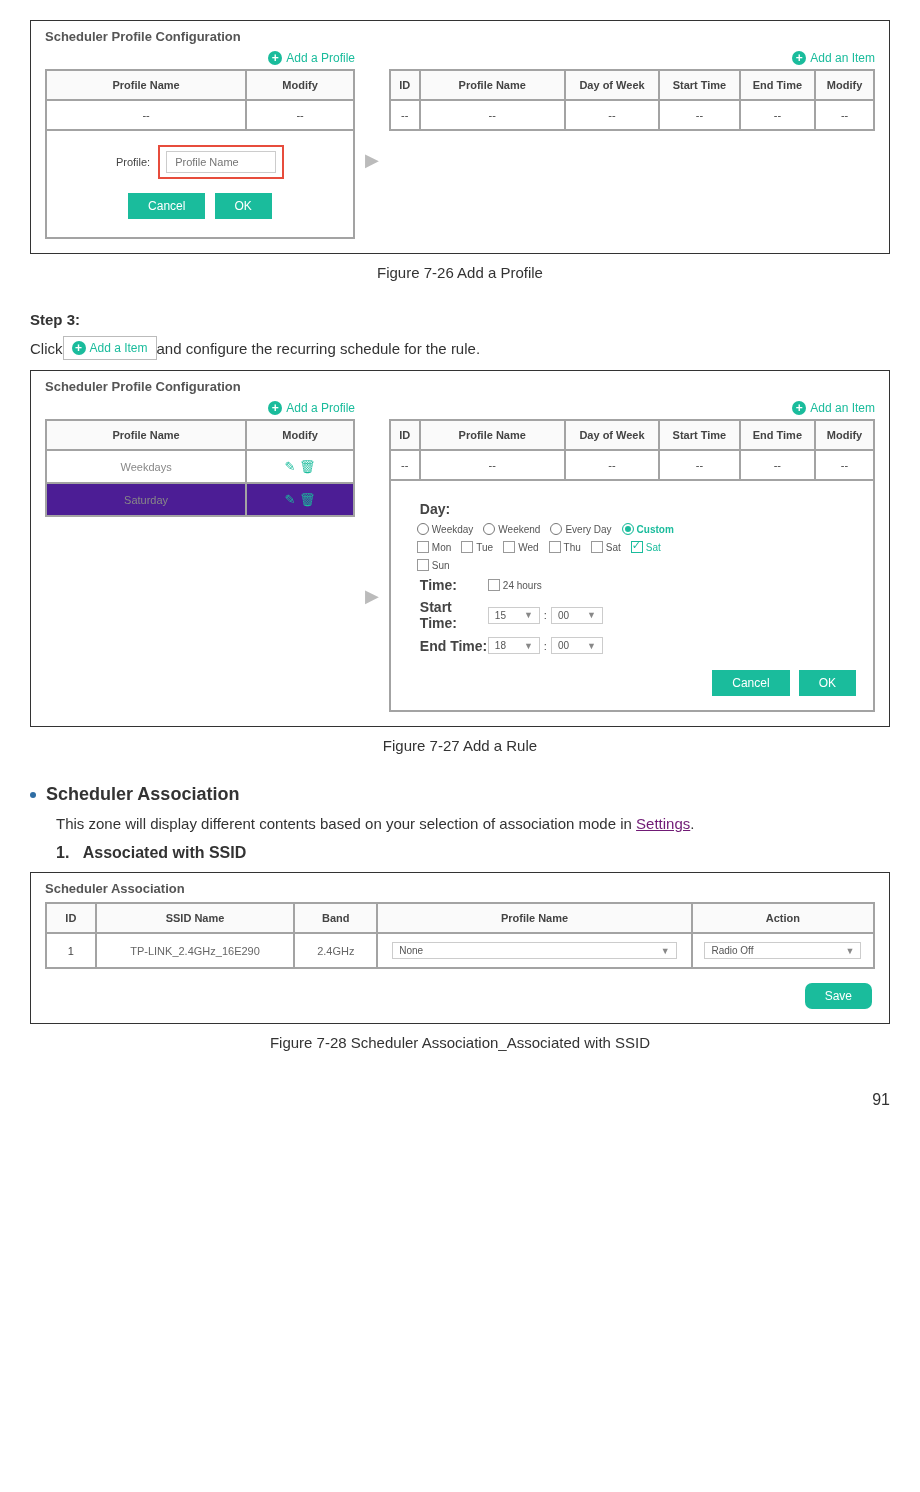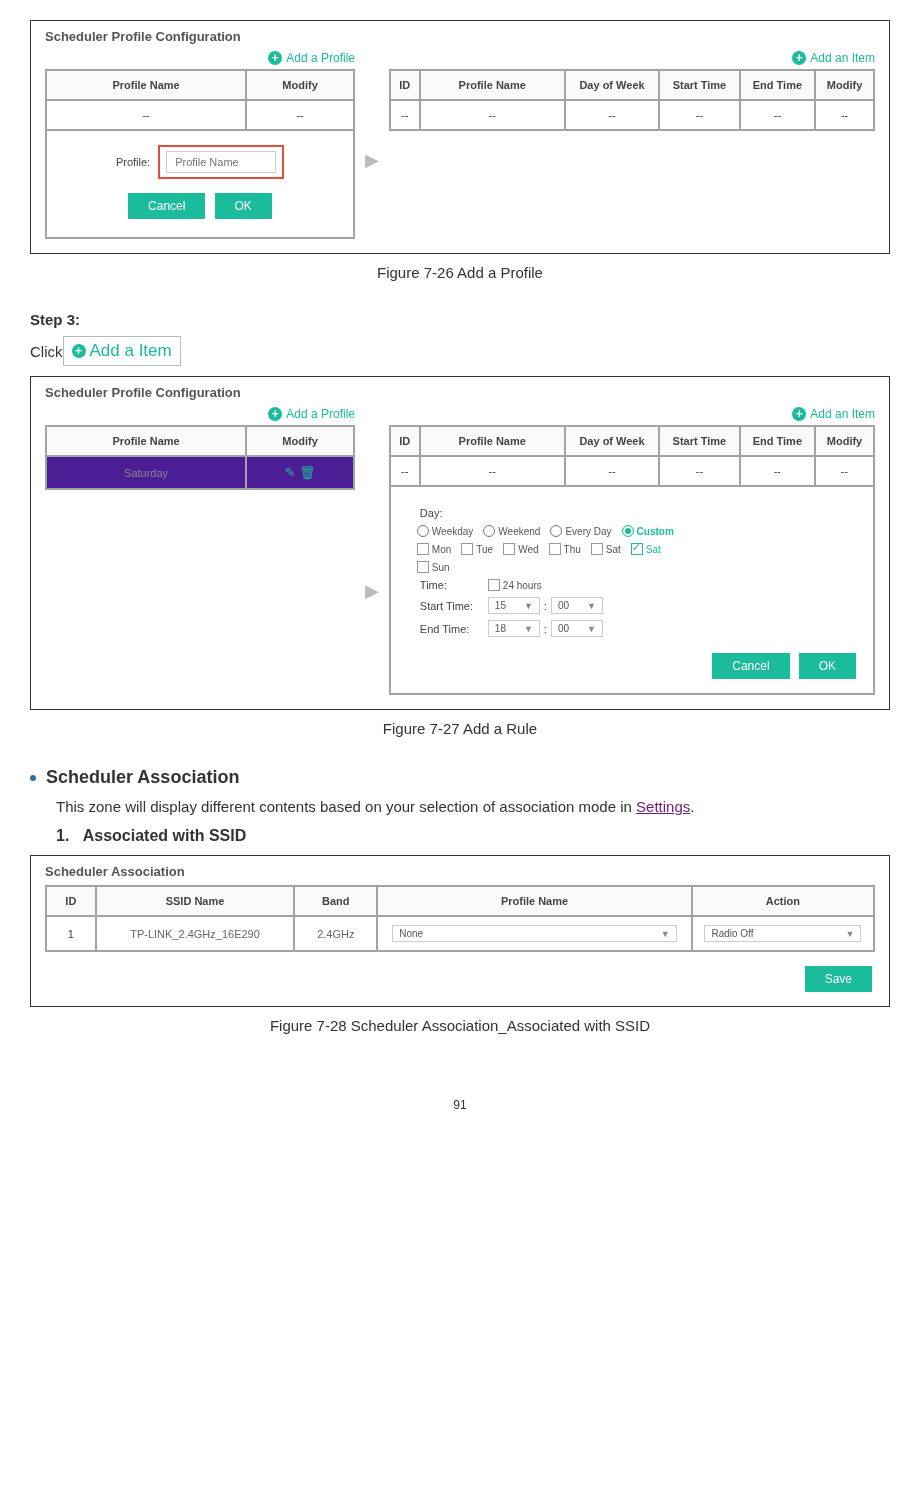--- a/index.html
+++ b/index.html
@@ -92,20 +92,21 @@
     padding: 6px 20px;
     font-size: 12px;
     color: #fff;
     background: #1abc9c;
     border: none;
     cursor: pointer;
     margin: 0 3px;
   }
   .btn.save {
     float: right;
+    border-radius: 7px;
   }
   .caption {
     text-align: center;
     font-size: 15px;
     margin: 10px 0 30px;
   }
   .step-label {
     font-weight: bold;
     font-size: 15px;
     margin-bottom: 8px;
@@ -140,33 +141,33 @@
   .subheading {
     font-size: 16px;
     font-weight: bold;
     margin: 12px 0 10px 26px;
   }
   .num {
     font-size: 16px;
     font-weight: bold;
   }
   .page-num {
-    text-align: center;
-    font-size: 12px;
-    margin-top: 64px;
+    text-align: right;
+    font-size: 16px;
+    margin-top: 40px;
   }
   .radio { display:inline-block; width:10px; height:10px; border:1px solid #777; border-radius:50%; margin-right:3px; vertical-align:middle;}
   .radio.sel { border-color:#1abc9c; box-shadow: inset 0 0 0 2px #fff, inset 0 0 0 10px #1abc9c;}
   .checkbox { display:inline-block; width:10px; height:10px; border:1px solid #999; margin-right:3px; vertical-align:middle; position:relative;}
   .checkbox.sel { border-color:#1abc9c; }
   .checkbox.sel::after { content:"✓"; color:#1abc9c; position:absolute; top:-3px; left:0; font-size:11px;}
   .opt-label { font-size:10px; color:#555; margin-right:10px; vertical-align:middle;}
   .sel-box { border:1px solid #ccc; padding:2px 6px; font-size:10px; color:#555; display:inline-flex; align-items:center; gap:8px; min-width:38px; justify-content:space-between;}
   .caret-down { font-size:9px; color:#888;}
-  .field-label { font-size:11px; font-weight:normal; color:#444; display:inline-block; width:68px;padding-left:15px;}
+  .field-label { font-size:14px; font-weight:bold; color:#444; display:inline-block; width:68px;padding-left:15px;}
   .form-area { font-size:11px; color:#444; }
   .form-area .line { margin:6px 0; display:flex; align-items:center; flex-wrap:wrap;}
   .right-col { flex:1; }
   .row-sel { background:#4c1d95; }
 </style>
 </head>
 <body>
 
 <div class="figure-box">
   <div class="panel-title">Scheduler Profile Configuration</div>
@@ -238,39 +239,44 @@
     </div>
   </div>
 </div>
 <div class="caption">Figure 7-26 Add a Profile</div>
 
 <div class="step-label">Step 3:</div>
 <div class="body-text">
   <span>Click</span>
   <span style="border:1px solid #bbb;padding:4px 8px;display:inline-flex;align-items:center;gap:4px;">
     <span class="plus-circle">+</span>
-    <span style="color:#1abc9c;font-size:17px;">Add a Item</span>
+    <span style="color:#1abc9c;font-size:12px;">Add a Item</span>
   </span>
+  <span>and configure the recurring schedule for the rule.</span>
 </div>
 
 <div class="figure-box">
   <div class="panel-title">Scheduler Profile Configuration</div>
   <div class="row">
     <div style="width:310px;">
       <div style="text-align:right; margin-bottom:4px;">
         <span class="add-link">
           <span class="plus-circle">+</span>
           <span>Add a Profile</span>
         </span>
       </div>
       <table class="tbl" style="width:100%;">
         <tbody>
             <tr>
           <th style="width:65%">Profile Name</th>
           <th>Modify</th>
+        </tr>
+        <tr>
+          <td style="color:#888;">Weekdays</td>
+          <td><span class="edit-icon">✎</span><span class="trash-icon">🗑</span></td>
         </tr>
         <tr class="row-sel">
           <td style="color:#888;">Saturday</td>
           <td><span class="edit-icon">✎</span><span class="trash-icon">🗑</span></td>
         </tr>
       </tbody>
         </table>
     </div>
     <div class="arrow" style="margin-top:80px;">▶</div>
     <div class="right-col">

